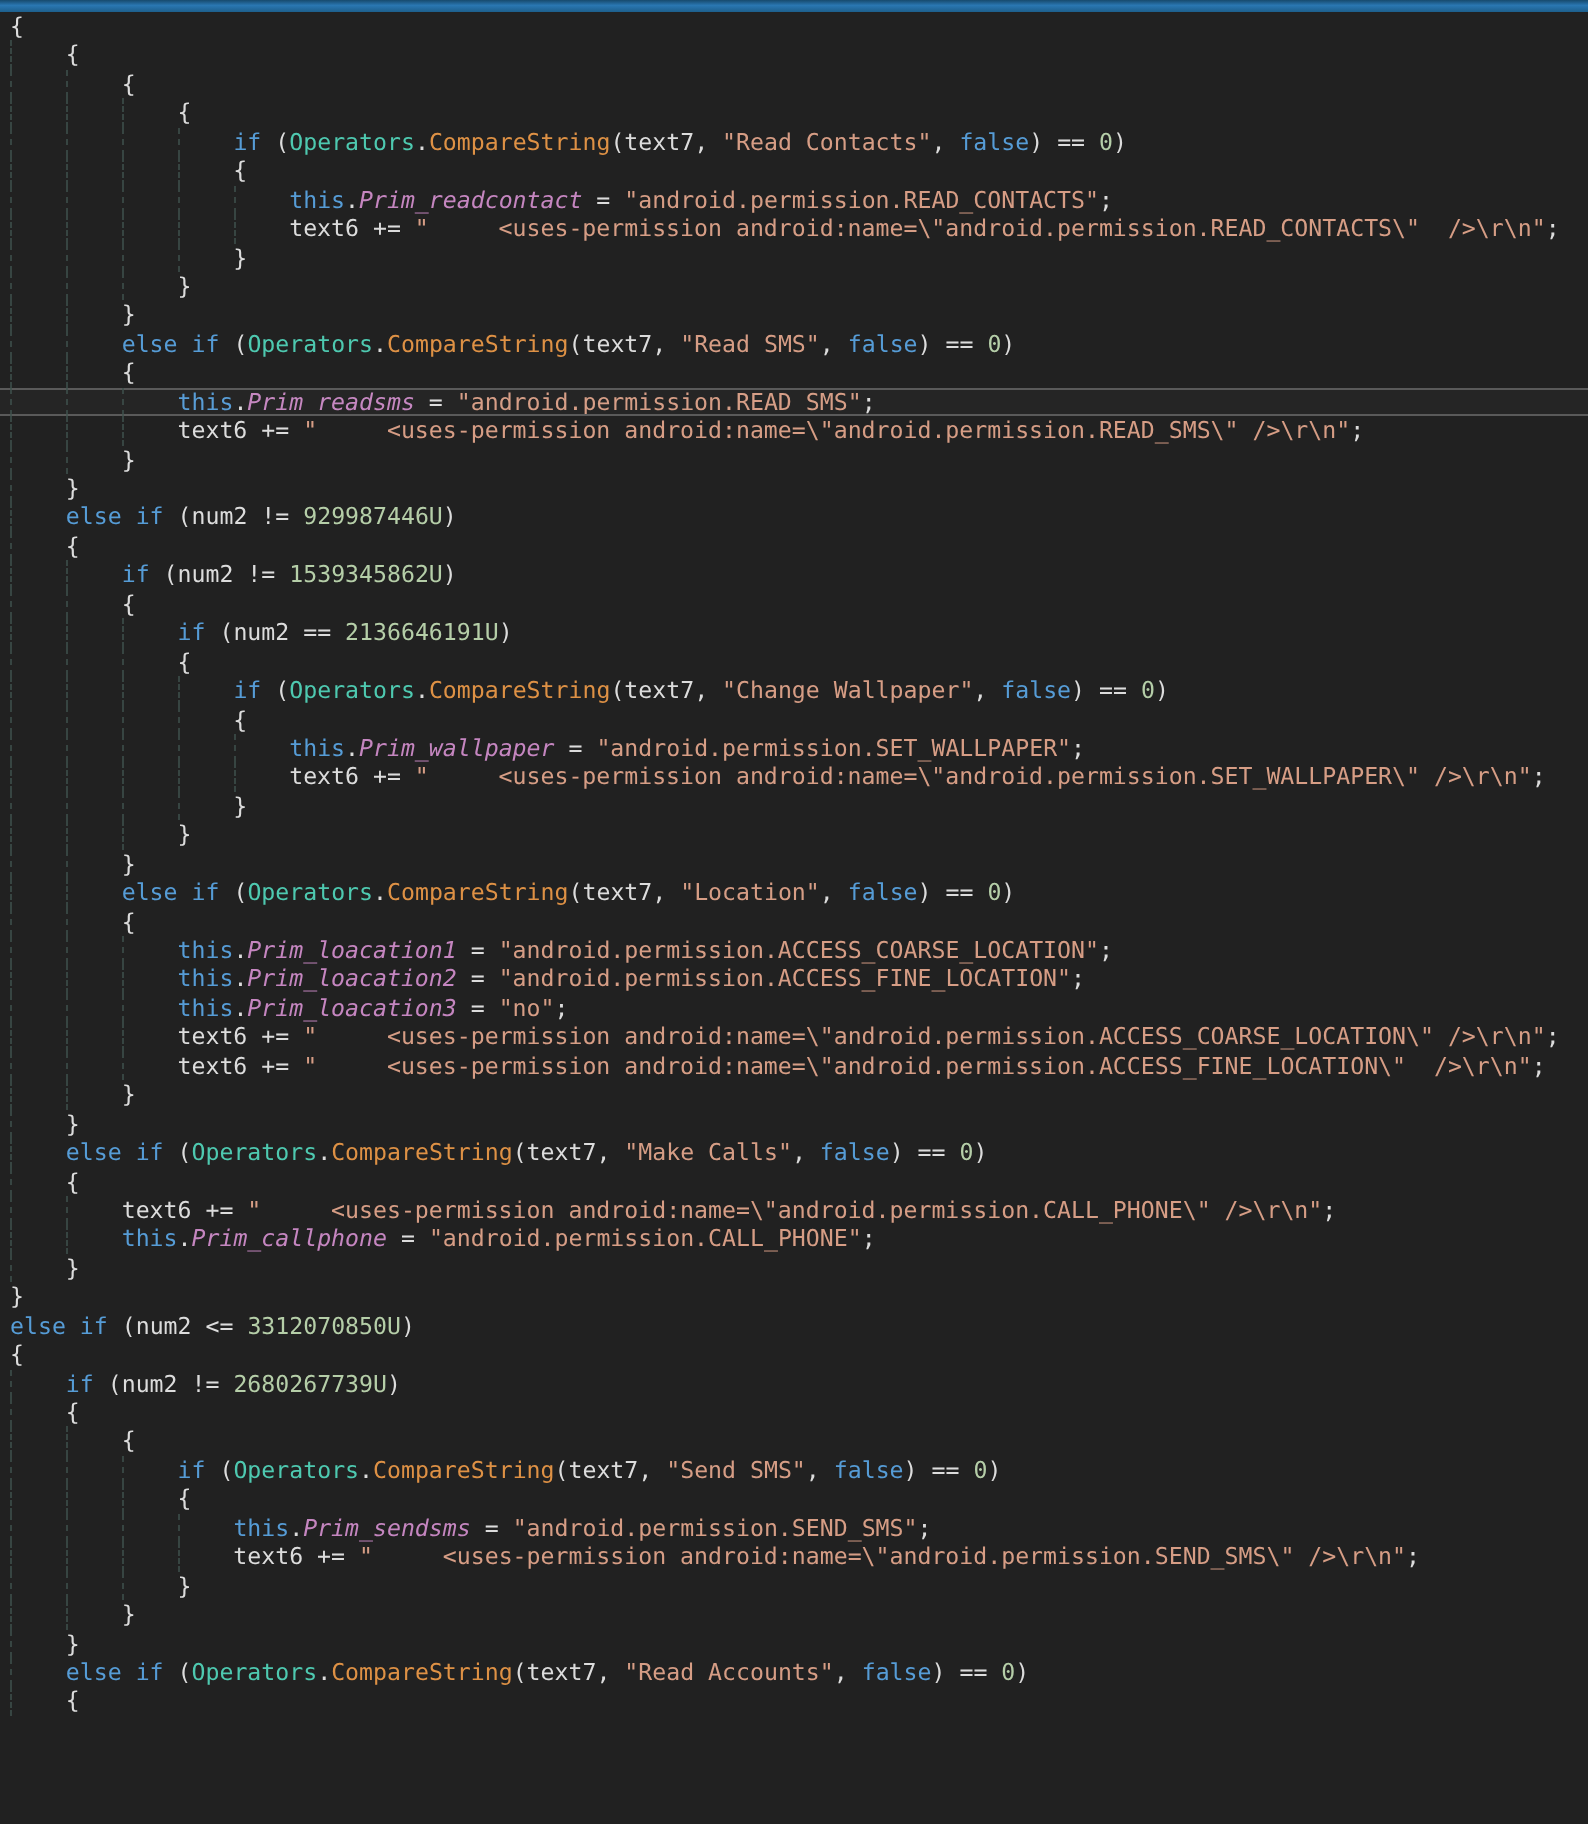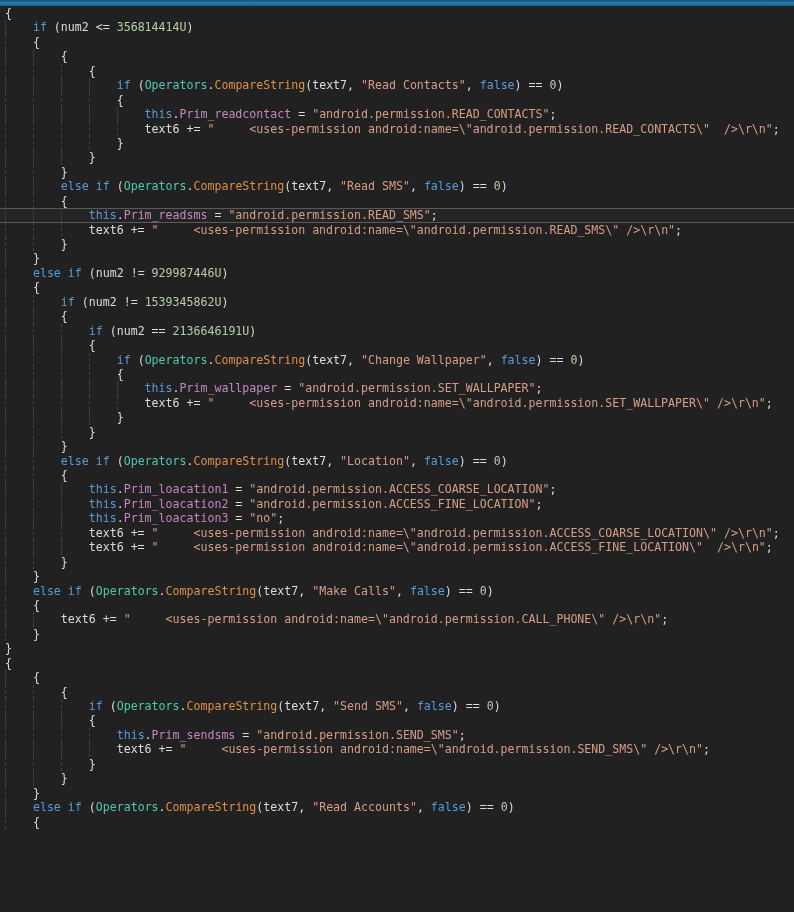--- a/index.html
+++ b/index.html
@@ -39,21 +39,21 @@
     white-space:pre;
     font-size:11.6px;
   }
   .line span{display:inline;}
   .tk-p{color:var(--plain);}
   .tk-k{color:var(--keyword);}
   .tk-n{color:var(--number);}
   .tk-t{color:var(--type);}
   .tk-m{color:var(--method);}
   .tk-s{color:var(--string);}
-  .tk-f{color:var(--field);}
+  .tk-f{color:var(--field);font-style:italic;}
   .guide{
     position:absolute;top:0;bottom:0;width:0;
     border-left:1px dashed var(--guide);
     opacity:.75;
     pointer-events:none;
   }
   .line.hl::before{
     content:"";
     position:absolute;
     left:-5px;width:794px;
@@ -65,21 +65,20 @@
     pointer-events:none;
   }
 </style>
 </head>
 <body>
 
 <div class="window">
   <div class="top-bar"></div>
   <div class="code-area" id="code">
       <div class="line"><span class="tk-p">{</span></div>
-      <div class="line"><span class="guide" style="left: 0ch;"></span><span class="tk-p">    </span><span class="tk-k">if</span><span class="tk-p"> (num2 &lt;= </span><span class="tk-n">356814414U</span><span class="tk-p">)</span></div>
       <div class="line"><span class="guide" style="left: 0ch;"></span><span class="tk-p">    {</span></div>
       <div class="line"><span class="guide" style="left: 0ch;"></span><span class="guide" style="left: 4ch;"></span><span class="tk-p">        {</span></div>
       <div class="line"><span class="guide" style="left: 0ch;"></span><span class="guide" style="left: 4ch;"></span><span class="guide" style="left: 8ch;"></span><span class="tk-p">            {</span></div>
       <div class="line"><span class="guide" style="left: 0ch;"></span><span class="guide" style="left: 4ch;"></span><span class="guide" style="left: 8ch;"></span><span class="guide" style="left: 12ch;"></span><span class="tk-p">                </span><span class="tk-k">if</span><span class="tk-p"> (</span><span class="tk-t">Operators</span><span class="tk-p">.</span><span class="tk-m">CompareString</span><span class="tk-p">(text7, </span><span class="tk-s">"Read Contacts"</span><span class="tk-p">, </span><span class="tk-k">false</span><span class="tk-p">) == </span><span class="tk-n">0</span><span class="tk-p">)</span></div>
       <div class="line"><span class="guide" style="left: 0ch;"></span><span class="guide" style="left: 4ch;"></span><span class="guide" style="left: 8ch;"></span><span class="guide" style="left: 12ch;"></span><span class="tk-p">                {</span></div>
       <div class="line"><span class="guide" style="left: 0ch;"></span><span class="guide" style="left: 4ch;"></span><span class="guide" style="left: 8ch;"></span><span class="guide" style="left: 12ch;"></span><span class="guide" style="left: 16ch;"></span><span class="tk-p">                    </span><span class="tk-k">this</span><span class="tk-p">.</span><span class="tk-f">Prim_readcontact</span><span class="tk-p"> = </span><span class="tk-s">"android.permission.READ_CONTACTS"</span><span class="tk-p">;</span></div>
       <div class="line"><span class="guide" style="left: 0ch;"></span><span class="guide" style="left: 4ch;"></span><span class="guide" style="left: 8ch;"></span><span class="guide" style="left: 12ch;"></span><span class="guide" style="left: 16ch;"></span><span class="tk-p">                    text6 += </span><span class="tk-s">"     &lt;uses-permission android:name=\"android.permission.READ_CONTACTS\"  /&gt;\r\n"</span><span class="tk-p">;</span></div>
       <div class="line"><span class="guide" style="left: 0ch;"></span><span class="guide" style="left: 4ch;"></span><span class="guide" style="left: 8ch;"></span><span class="guide" style="left: 12ch;"></span><span class="tk-p">                }</span></div>
       <div class="line"><span class="guide" style="left: 0ch;"></span><span class="guide" style="left: 4ch;"></span><span class="guide" style="left: 8ch;"></span><span class="tk-p">            }</span></div>
       <div class="line"><span class="guide" style="left: 0ch;"></span><span class="guide" style="left: 4ch;"></span><span class="tk-p">        }</span></div>
@@ -107,23 +106,26 @@
       <div class="line"><span class="guide" style="left: 0ch;"></span><span class="guide" style="left: 4ch;"></span><span class="guide" style="left: 8ch;"></span><span class="tk-p">            </span><span class="tk-k">this</span><span class="tk-p">.</span><span class="tk-f">Prim_loacation1</span><span class="tk-p"> = </span><span class="tk-s">"android.permission.ACCESS_COARSE_LOCATION"</span><span class="tk-p">;</span></div>
       <div class="line"><span class="guide" style="left: 0ch;"></span><span class="guide" style="left: 4ch;"></span><span class="guide" style="left: 8ch;"></span><span class="tk-p">            </span><span class="tk-k">this</span><span class="tk-p">.</span><span class="tk-f">Prim_loacation2</span><span class="tk-p"> = </span><span class="tk-s">"android.permission.ACCESS_FINE_LOCATION"</span><span class="tk-p">;</span></div>
       <div class="line"><span class="guide" style="left: 0ch;"></span><span class="guide" style="left: 4ch;"></span><span class="guide" style="left: 8ch;"></span><span class="tk-p">            </span><span class="tk-k">this</span><span class="tk-p">.</span><span class="tk-f">Prim_loacation3</span><span class="tk-p"> = </span><span class="tk-s">"no"</span><span class="tk-p">;</span></div>
       <div class="line"><span class="guide" style="left: 0ch;"></span><span class="guide" style="left: 4ch;"></span><span class="guide" style="left: 8ch;"></span><span class="tk-p">            text6 += </span><span class="tk-s">"     &lt;uses-permission android:name=\"android.permission.ACCESS_COARSE_LOCATION\" /&gt;\r\n"</span><span class="tk-p">;</span></div>
       <div class="line"><span class="guide" style="left: 0ch;"></span><span class="guide" style="left: 4ch;"></span><span class="guide" style="left: 8ch;"></span><span class="tk-p">            text6 += </span><span class="tk-s">"     &lt;uses-permission android:name=\"android.permission.ACCESS_FINE_LOCATION\"  /&gt;\r\n"</span><span class="tk-p">;</span></div>
       <div class="line"><span class="guide" style="left: 0ch;"></span><span class="guide" style="left: 4ch;"></span><span class="tk-p">        }</span></div>
       <div class="line"><span class="guide" style="left: 0ch;"></span><span class="tk-p">    }</span></div>
       <div class="line"><span class="guide" style="left: 0ch;"></span><span class="tk-p">    </span><span class="tk-k">else</span><span class="tk-p"> </span><span class="tk-k">if</span><span class="tk-p"> (</span><span class="tk-t">Operators</span><span class="tk-p">.</span><span class="tk-m">CompareString</span><span class="tk-p">(text7, </span><span class="tk-s">"Make Calls"</span><span class="tk-p">, </span><span class="tk-k">false</span><span class="tk-p">) == </span><span class="tk-n">0</span><span class="tk-p">)</span></div>
       <div class="line"><span class="guide" style="left: 0ch;"></span><span class="tk-p">    {</span></div>
       <div class="line"><span class="guide" style="left: 0ch;"></span><span class="guide" style="left: 4ch;"></span><span class="tk-p">        text6 += </span><span class="tk-s">"     &lt;uses-permission android:name=\"android.permission.CALL_PHONE\" /&gt;\r\n"</span><span class="tk-p">;</span></div>
+      <div class="line"><span class="guide" style="left: 0ch;"></span><span class="guide" style="left: 4ch;"></span><span class="tk-p">        </span><span class="tk-k">this</span><span class="tk-p">.</span><span class="tk-f">Prim_callphone</span><span class="tk-p"> = </span><span class="tk-s">"android.permission.CALL_PHONE"</span><span class="tk-p">;</span></div>
       <div class="line"><span class="guide" style="left: 0ch;"></span><span class="tk-p">    }</span></div>
       <div class="line"><span class="tk-p">}</span></div>
+      <div class="line"><span class="tk-k">else</span><span class="tk-p"> </span><span class="tk-k">if</span><span class="tk-p"> (num2 &lt;= </span><span class="tk-n">3312070850U</span><span class="tk-p">)</span></div>
       <div class="line"><span class="tk-p">{</span></div>
+      <div class="line"><span class="guide" style="left: 0ch;"></span><span class="tk-p">    </span><span class="tk-k">if</span><span class="tk-p"> (num2 != </span><span class="tk-n">2680267739U</span><span class="tk-p">)</span></div>
       <div class="line"><span class="guide" style="left: 0ch;"></span><span class="tk-p">    {</span></div>
       <div class="line"><span class="guide" style="left: 0ch;"></span><span class="guide" style="left: 4ch;"></span><span class="tk-p">        {</span></div>
       <div class="line"><span class="guide" style="left: 0ch;"></span><span class="guide" style="left: 4ch;"></span><span class="guide" style="left: 8ch;"></span><span class="tk-p">            </span><span class="tk-k">if</span><span class="tk-p"> (</span><span class="tk-t">Operators</span><span class="tk-p">.</span><span class="tk-m">CompareString</span><span class="tk-p">(text7, </span><span class="tk-s">"Send SMS"</span><span class="tk-p">, </span><span class="tk-k">false</span><span class="tk-p">) == </span><span class="tk-n">0</span><span class="tk-p">)</span></div>
       <div class="line"><span class="guide" style="left: 0ch;"></span><span class="guide" style="left: 4ch;"></span><span class="guide" style="left: 8ch;"></span><span class="tk-p">            {</span></div>
       <div class="line"><span class="guide" style="left: 0ch;"></span><span class="guide" style="left: 4ch;"></span><span class="guide" style="left: 8ch;"></span><span class="guide" style="left: 12ch;"></span><span class="tk-p">                </span><span class="tk-k">this</span><span class="tk-p">.</span><span class="tk-f">Prim_sendsms</span><span class="tk-p"> = </span><span class="tk-s">"android.permission.SEND_SMS"</span><span class="tk-p">;</span></div>
       <div class="line"><span class="guide" style="left: 0ch;"></span><span class="guide" style="left: 4ch;"></span><span class="guide" style="left: 8ch;"></span><span class="guide" style="left: 12ch;"></span><span class="tk-p">                text6 += </span><span class="tk-s">"     &lt;uses-permission android:name=\"android.permission.SEND_SMS\" /&gt;\r\n"</span><span class="tk-p">;</span></div>
       <div class="line"><span class="guide" style="left: 0ch;"></span><span class="guide" style="left: 4ch;"></span><span class="guide" style="left: 8ch;"></span><span class="tk-p">            }</span></div>
       <div class="line"><span class="guide" style="left: 0ch;"></span><span class="guide" style="left: 4ch;"></span><span class="tk-p">        }</span></div>
       <div class="line"><span class="guide" style="left: 0ch;"></span><span class="tk-p">    }</span></div>
       <div class="line"><span class="guide" style="left: 0ch;"></span><span class="tk-p">    </span><span class="tk-k">else</span><span class="tk-p"> </span><span class="tk-k">if</span><span class="tk-p"> (</span><span class="tk-t">Operators</span><span class="tk-p">.</span><span class="tk-m">CompareString</span><span class="tk-p">(text7, </span><span class="tk-s">"Read Accounts"</span><span class="tk-p">, </span><span class="tk-k">false</span><span class="tk-p">) == </span><span class="tk-n">0</span><span class="tk-p">)</span></div>

